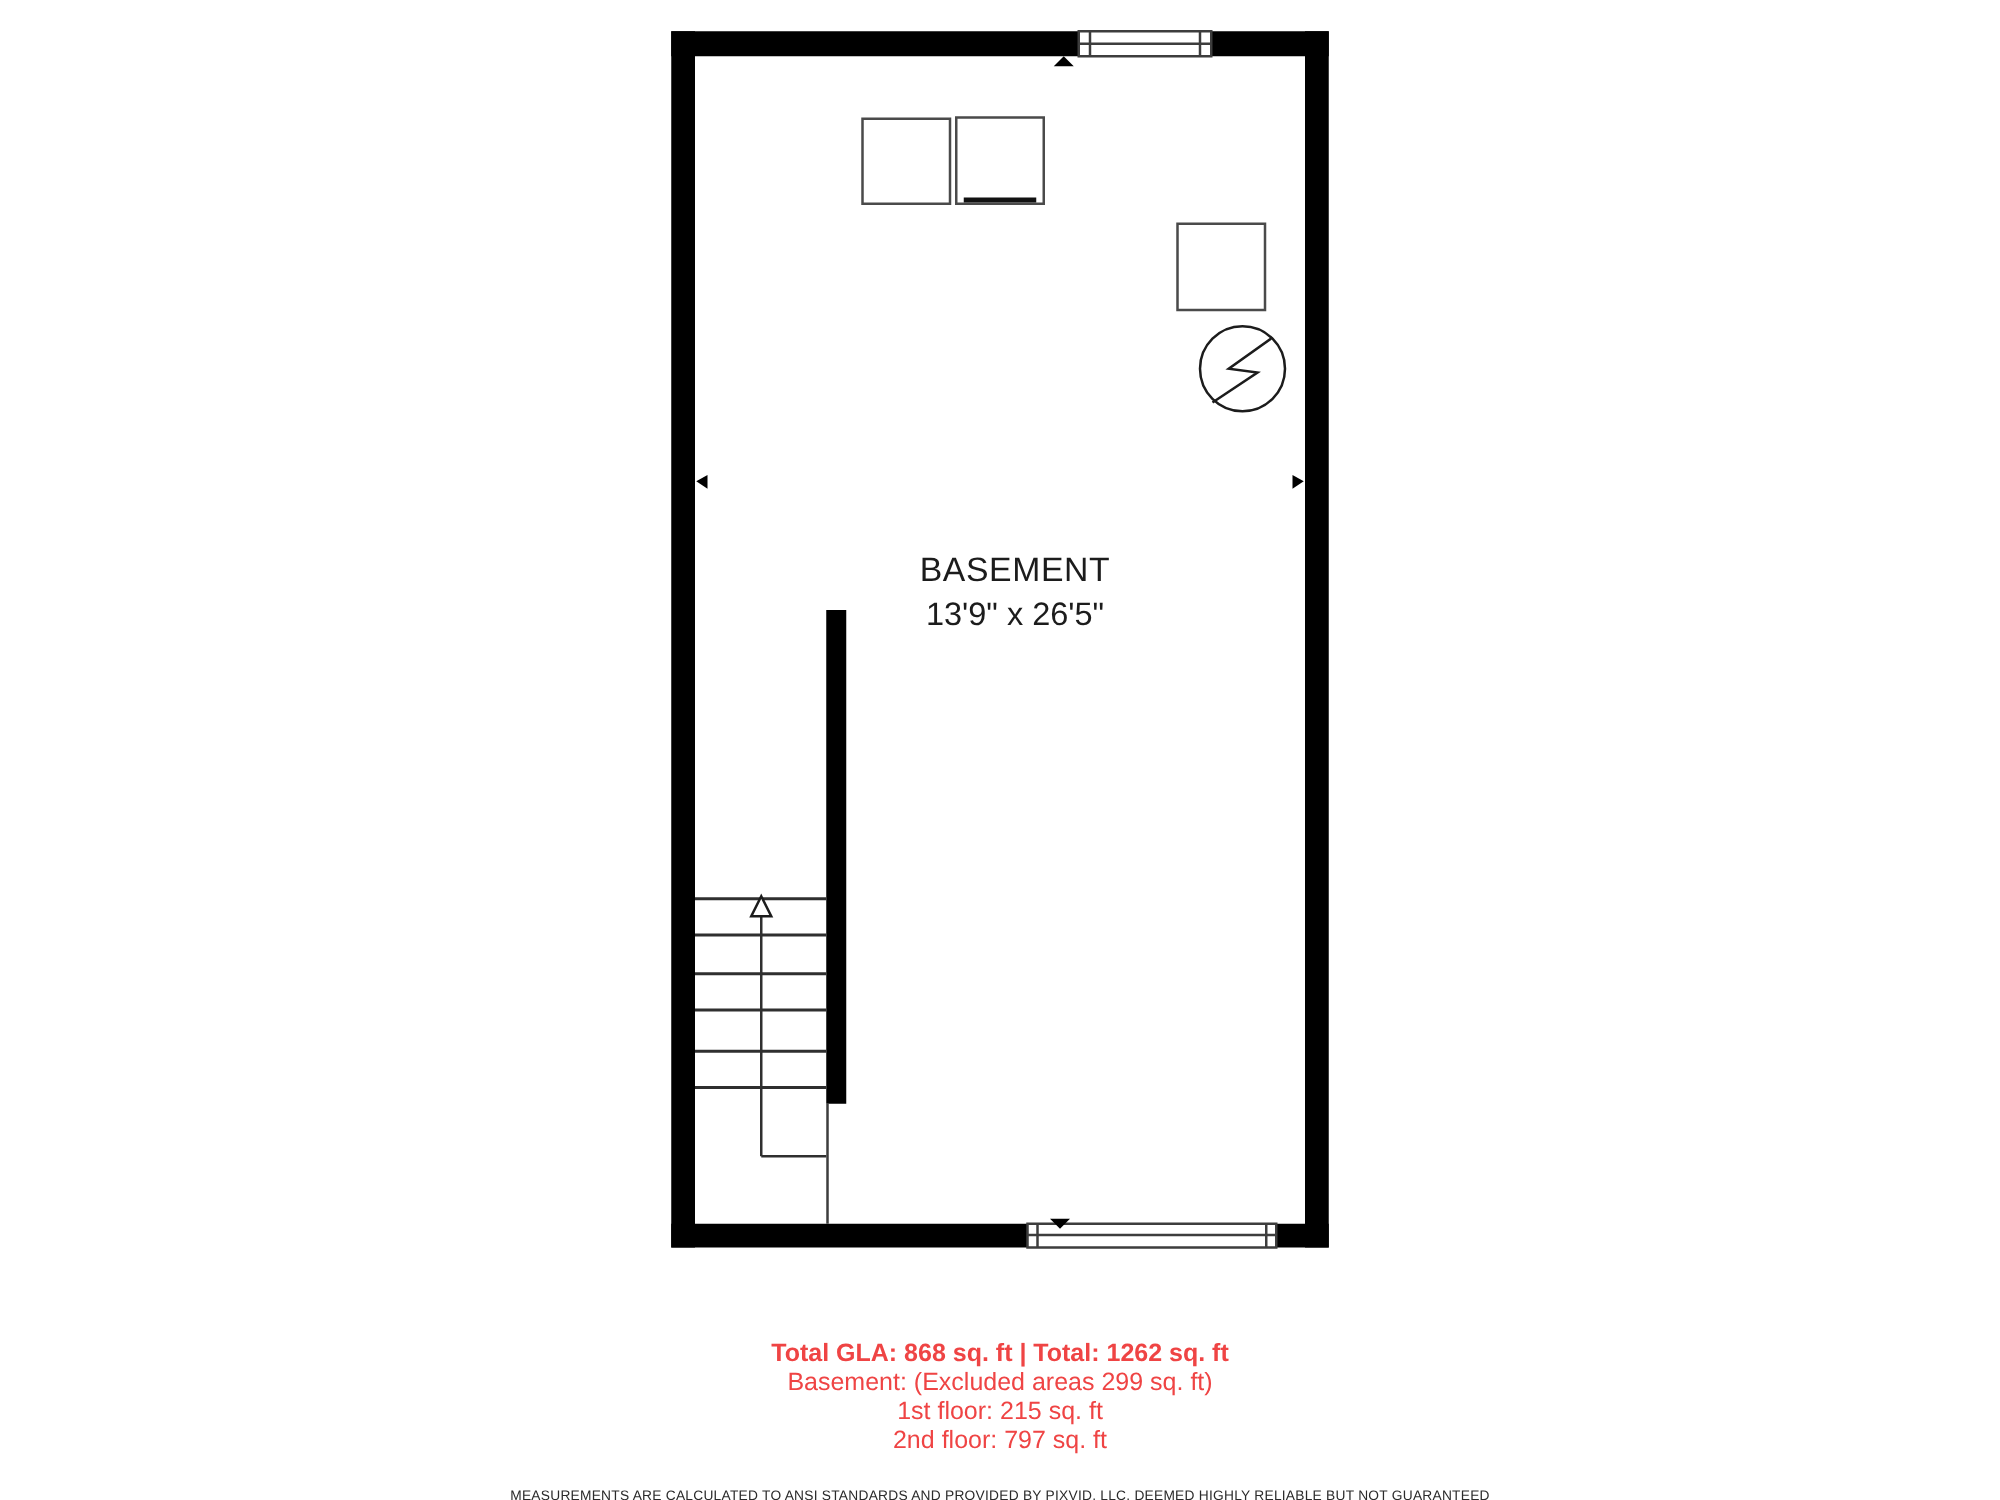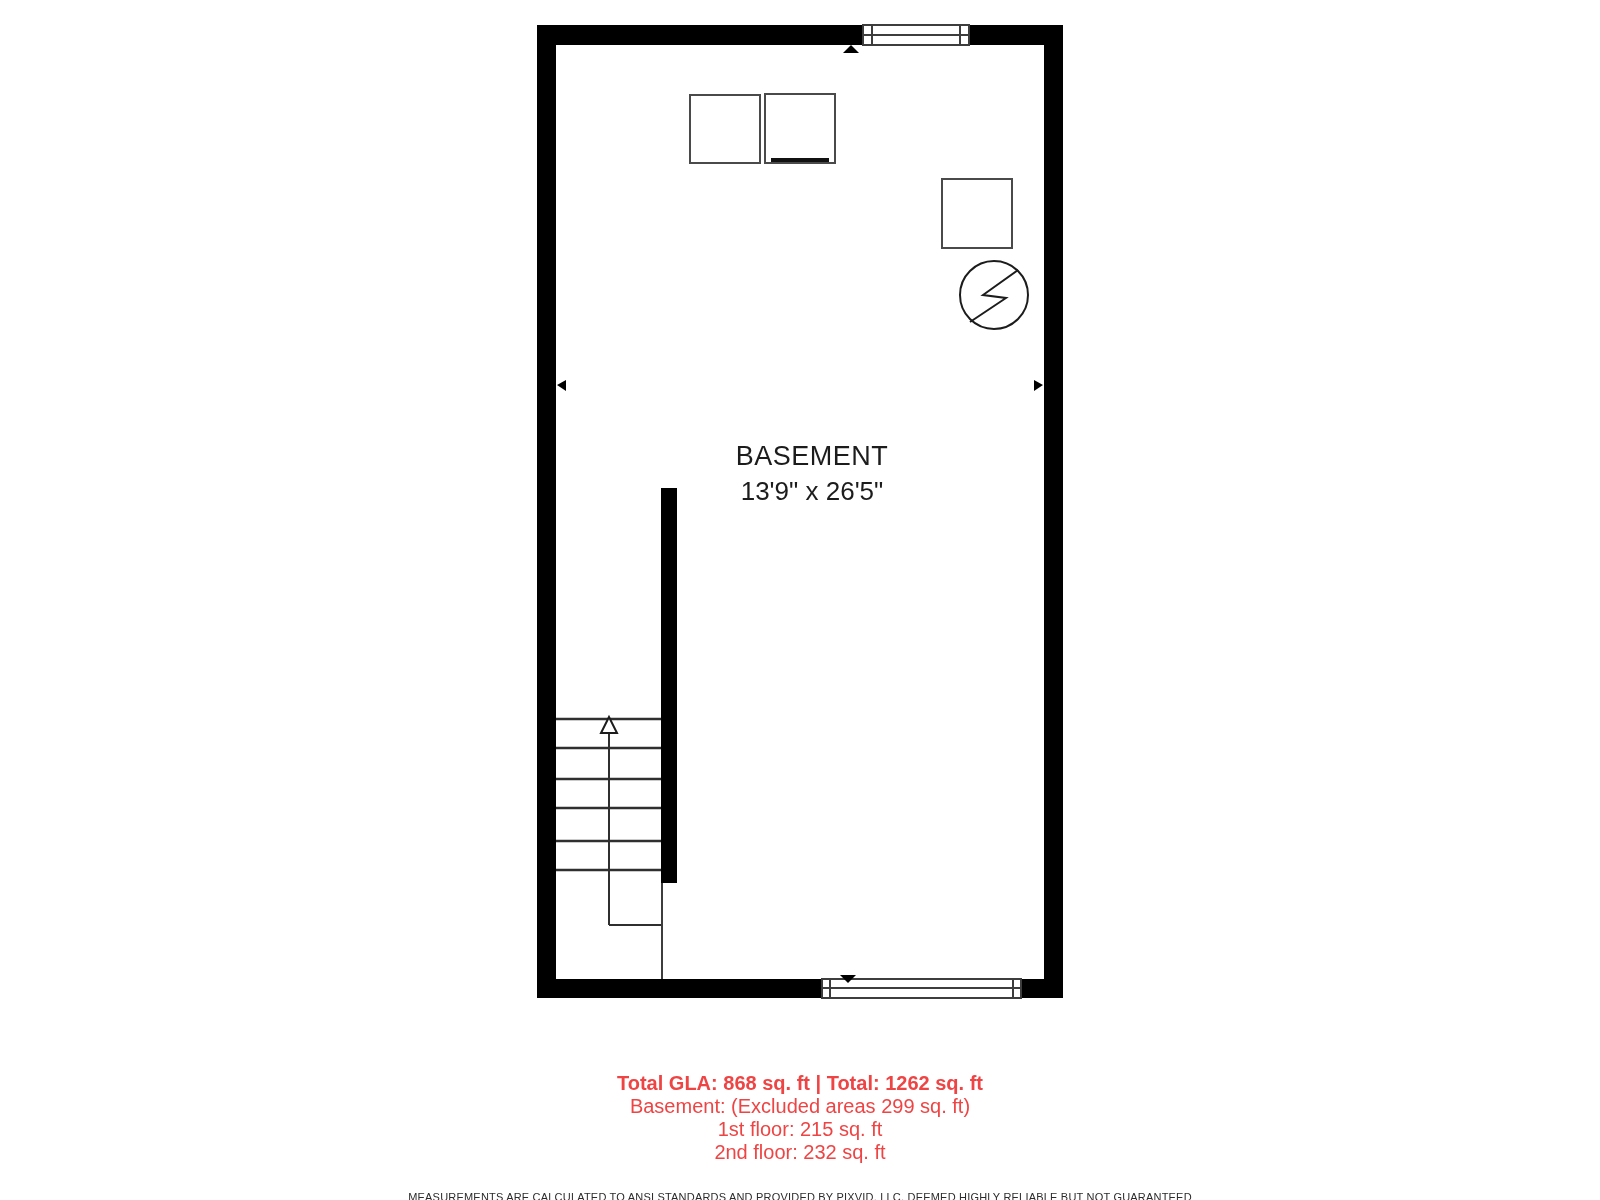--- a/index.html
+++ b/index.html
@@ -127,18 +127,18 @@
 
   <div class="room-label">
     <div class="room-name">BASEMENT</div>
     <div class="room-dims">13'9" x 26'5"</div>
   </div>
 
   <div class="summary">
     <div class="summary-total">Total GLA: 868 sq. ft | Total: 1262 sq. ft</div>
     <div class="summary-line">Basement: (Excluded areas 299 sq. ft)</div>
     <div class="summary-line">1st floor: 215 sq. ft</div>
-    <div class="summary-line">2nd floor: 232 sq. ft</div>
+    <div class="summary-line">2nd floor: 797 sq. ft</div>
   </div>
 
   <div class="disclaimer">MEASUREMENTS ARE CALCULATED TO ANSI STANDARDS AND PROVIDED BY PIXVID, LLC. DEEMED HIGHLY RELIABLE BUT NOT GUARANTEED</div>
 
 </div>
 
 </body></html>

